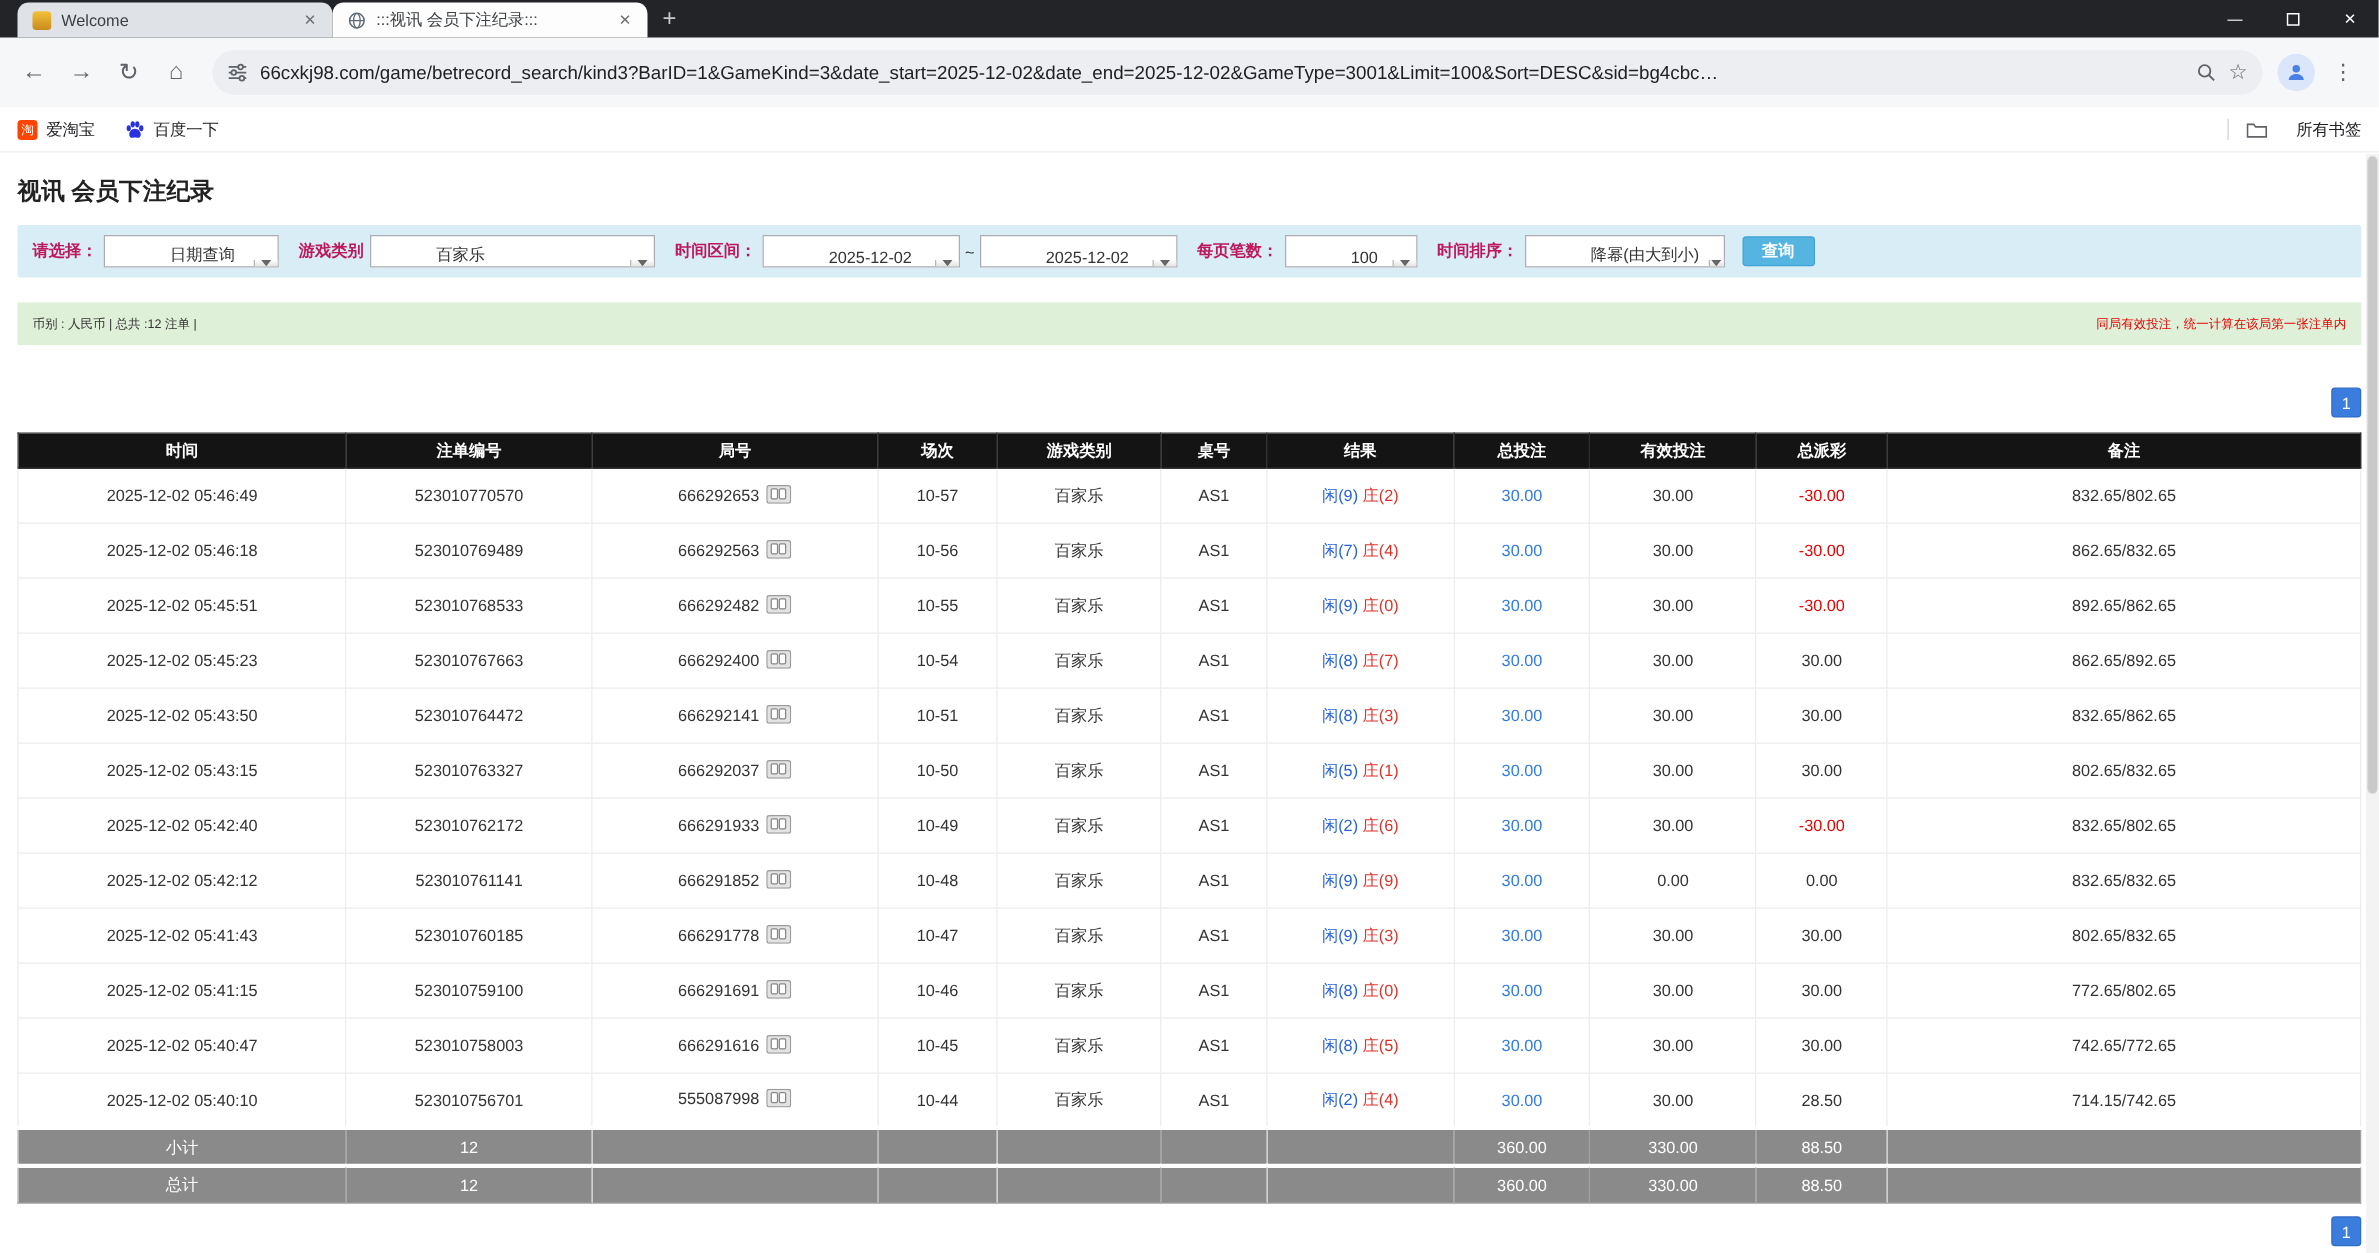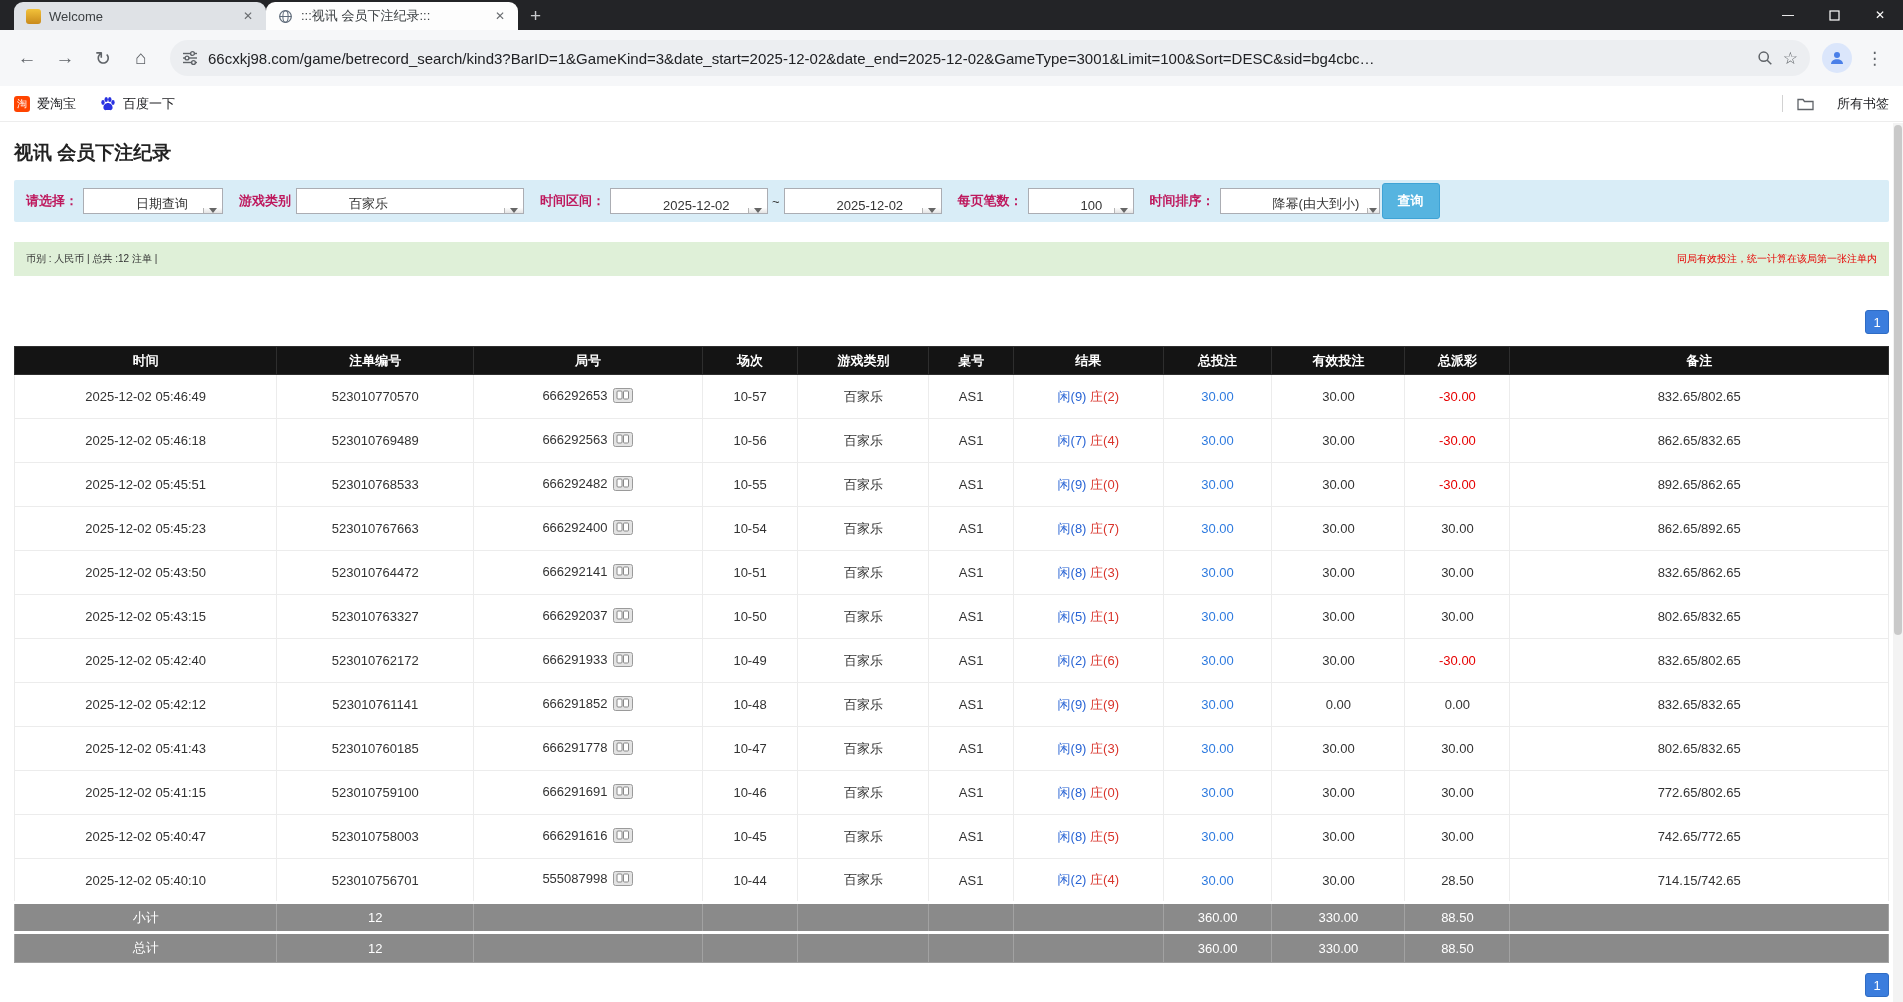--- a/index.html
+++ b/index.html
@@ -47,21 +47,21 @@
                 padding:0 12px; font-size:13px; }
   .flabel { color:#be185d; font-weight:bold; margin:0 5px 0 16px; white-space:nowrap; }
   .flabel.first { margin-left:0; }
   .combo { display:inline-flex; align-items:flex-end; height:26px; background:#fff; border:1px solid #abadb3;padding-left:44px; }
   .combo-value { display:flex; align-items:center; padding:0 8px; font-size:13px; color:#333; flex:1; white-space:nowrap; }
   .combo-btn { width:19px; border-left:1px solid #b5b5b5; background:linear-gradient(#fdfdfd,#e4e4e4);
                display:flex; align-items:center; justify-content:center; }
   .caret { width:0; height:0; border-left:4px solid transparent; border-right:4px solid transparent; border-top:5px solid #666; }
   .w-select { width:140px; } .w-game { width:228px; } .w-date { width:158px; } .w-per { width:106px; } .w-sort { width:160px; }
   .tilde { color:#333; margin:0 4px; }
-  .search-btn { margin-left:2px; height:36px; padding:0 15px; background:#56b4e0; border:1px solid #3ea3d6;
+  .search-btn { margin-left:14px; height:24px; padding:0 15px; background:#56b4e0; border:1px solid #3ea3d6;
                 border-radius:3px; color:#fff; font-size:13px; font-weight:bold; cursor:pointer; }
 
   .info-bar { margin-top:20px; height:34px; background:#dff0d8; display:flex; align-items:center;
               justify-content:space-between; padding:0 12px; font-size:10px; }
   .info-left { color:#333; }
   .info-right { color:#e60000; }
 
   .pager-row { display:flex; justify-content:flex-end; }
   .pager-row.top { margin-top:34px; }
   .pager-row.bottom { margin-top:10px; }

